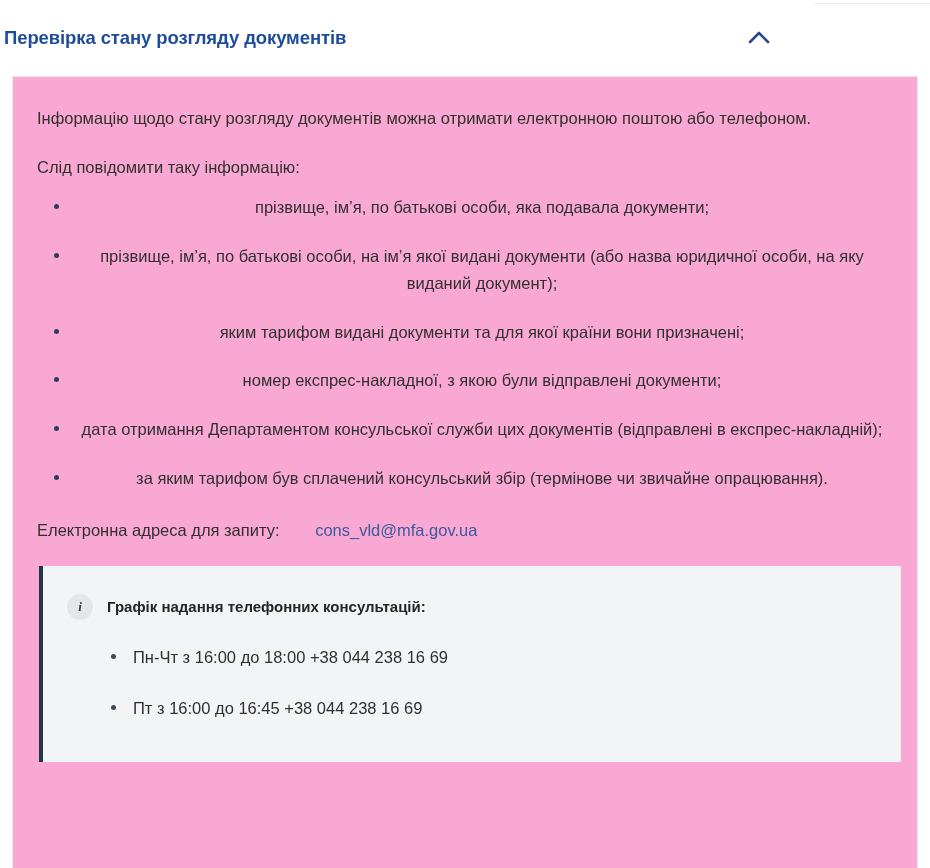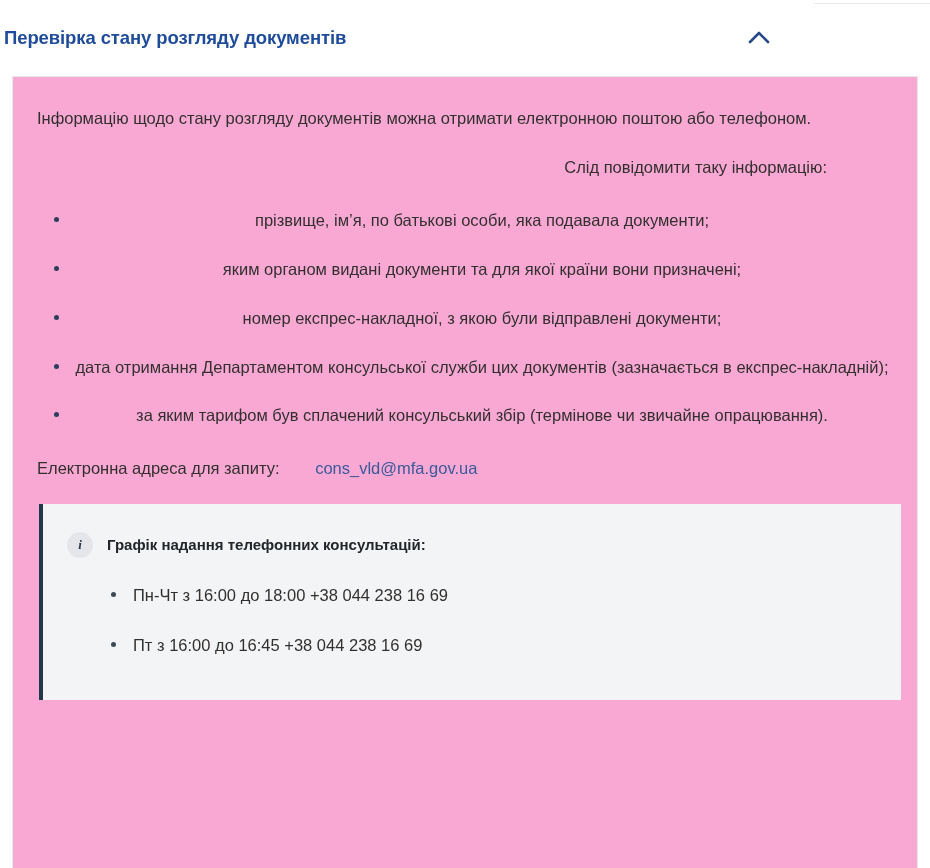--- a/index.html
+++ b/index.html
@@ -83,21 +83,21 @@
   }
 
   
   .para {
     font-size: 16.5px;
     line-height: 1.62;
     color: #32302f;
     margin: 0 0 22px 0;
     max-width: 790px;
   }
-  .para.tight { margin-bottom: 27px; text-align: right; }
+  .para.tight { margin-bottom: 14px; }
 
   
   ul.main-list {
     list-style: none;
     margin: 0 0 26px 0;
     padding: 0;
   }
   ul.main-list > li {
     position: relative;
     padding-left: 34px;
@@ -213,23 +213,24 @@
   </div>
 
   <div class="acc-body">
 
     <p class="para">Інформацію щодо стану розгляду документів можна отримати електронною поштою або телефоном.</p>
 
     <p class="para tight">Слід повідомити таку інформацію:</p>
 
     <ul class="main-list">
       <li>прізвище, ім’я, по батькові особи, яка подавала документи;</li>
-      <li>яким органом видані документи та для якої країни вони призначені;</li>
+      <li>прізвище, ім’я, по батькові особи, на ім’я якої видані документи (або назва юридичної особи, на яку виданий документ);</li>
+      <li>яким тарифом видані документи та для якої країни вони призначені;</li>
       <li>номер експрес-накладної, з якою були відправлені документи;</li>
-      <li>дата отримання Департаментом консульської служби цих документів (зазначається в експрес-накладній);</li>
+      <li>дата отримання Департаментом консульської служби цих документів (відправлені в експрес-накладній);</li>
       <li>за яким тарифом був сплачений консульський збір (термінове чи звичайне опрацювання).</li>
     </ul>
 
     <p class="email-line">
       <span>Електронна адреса для запиту:</span>
       <a class="email-link" href="#">cons_vld@mfa.gov.ua</a>
     </p>
 
     <div class="callout">
       <div class="callout-head">

